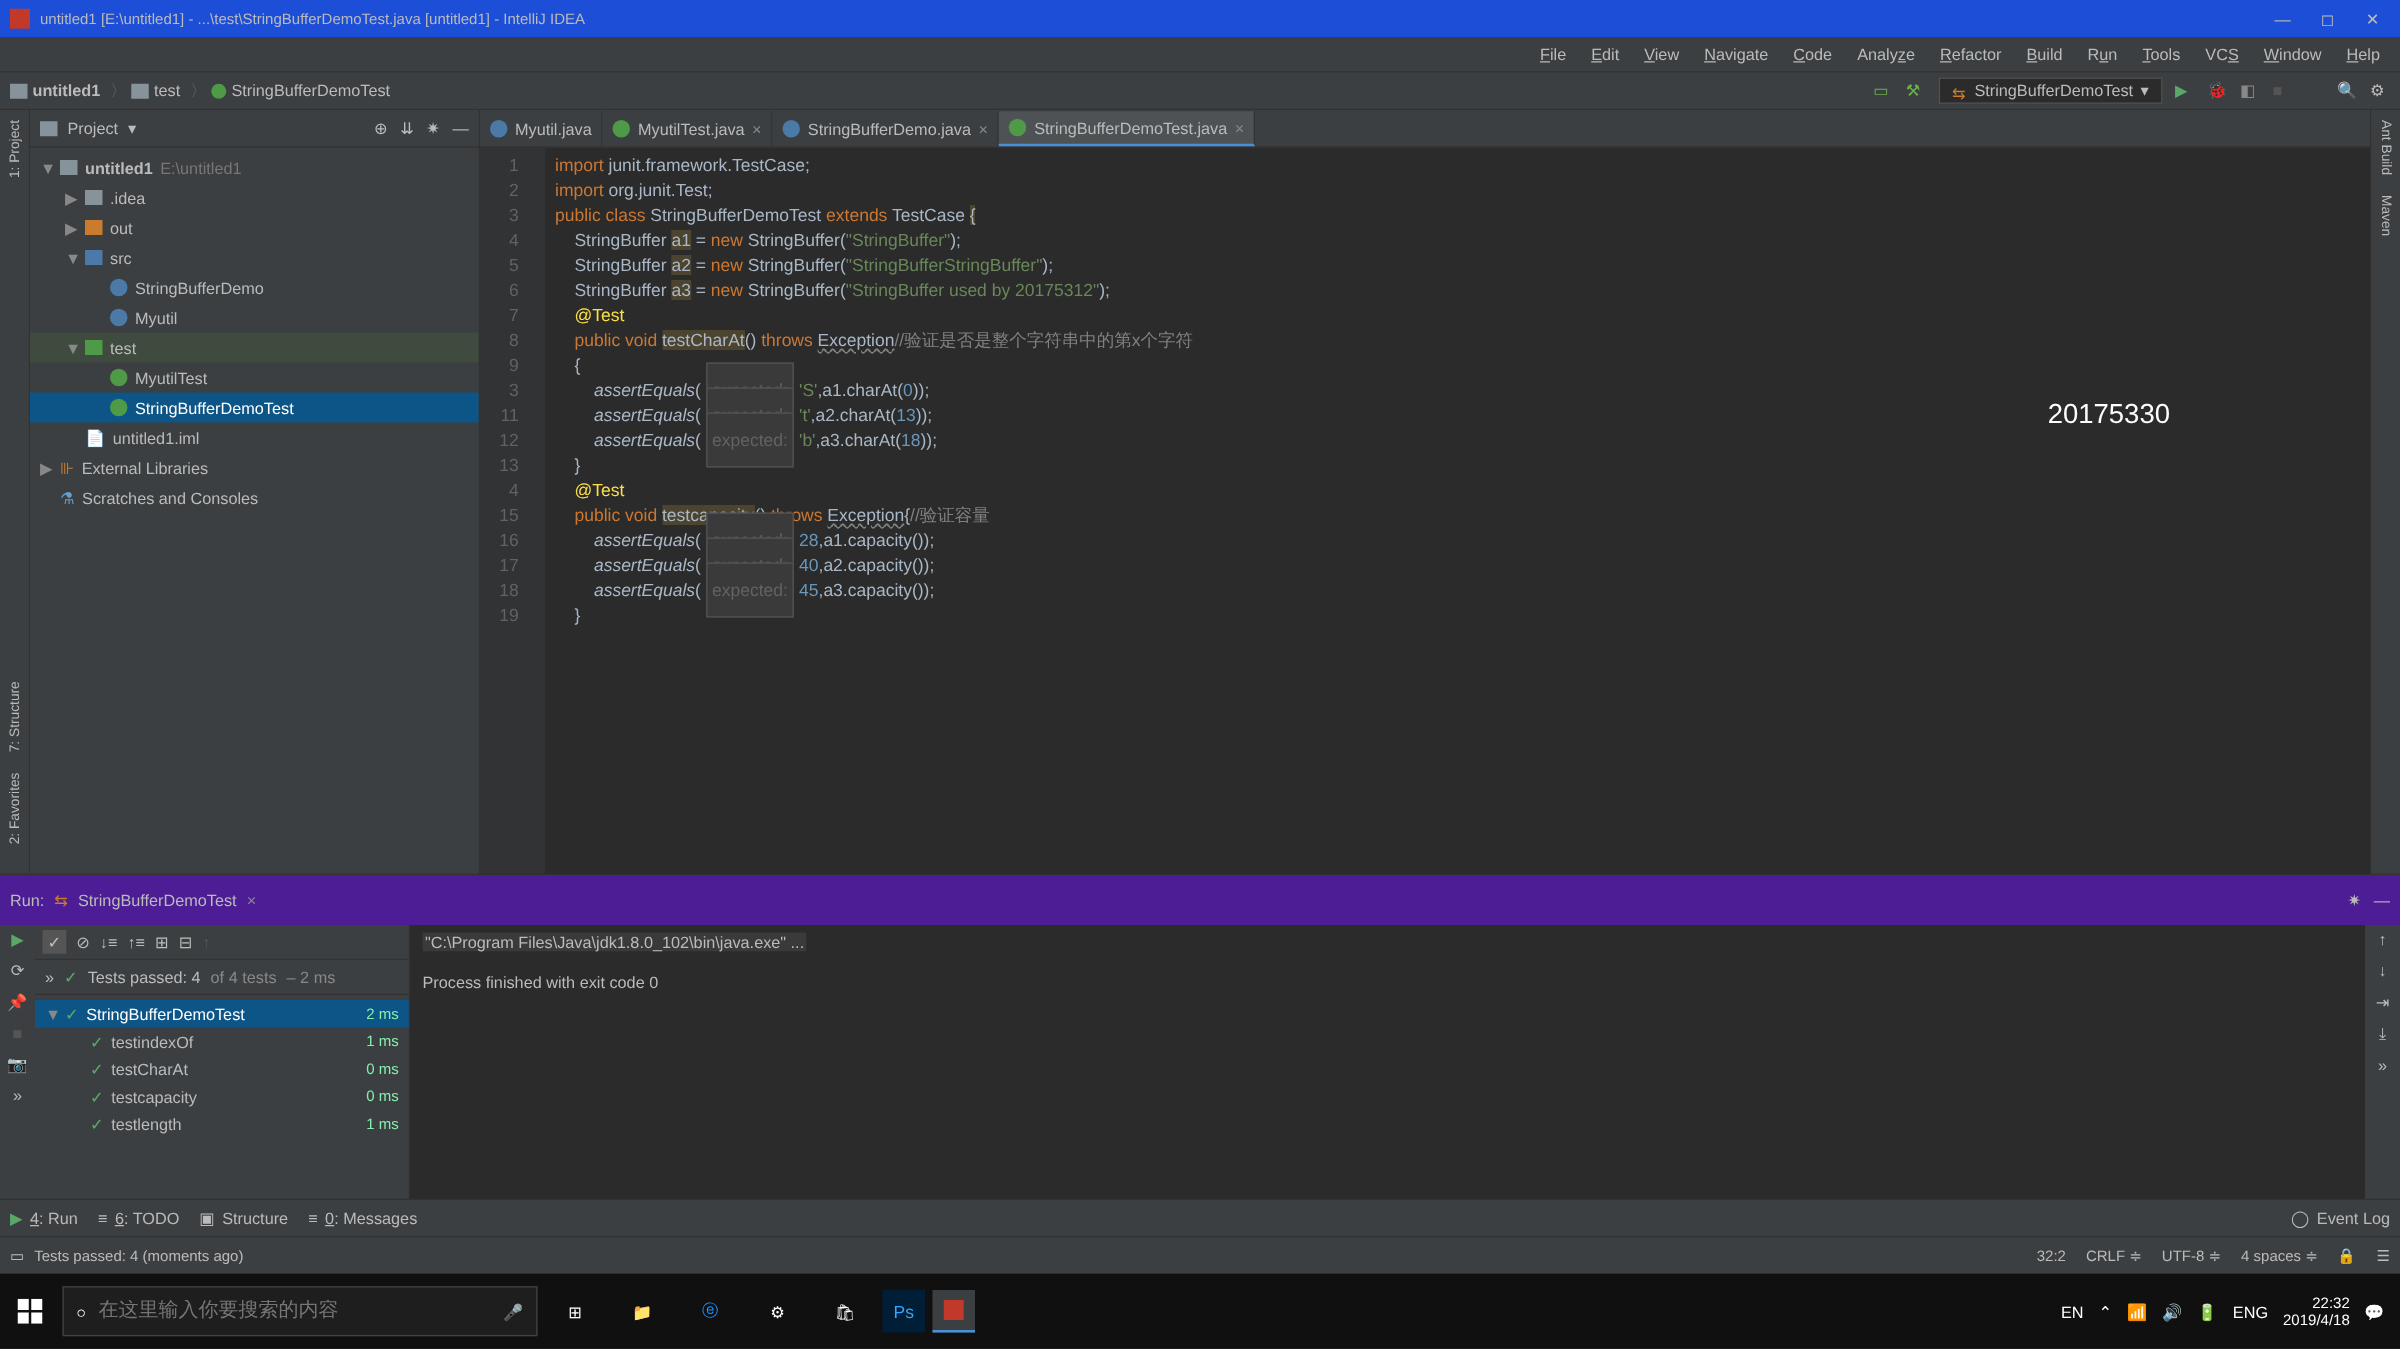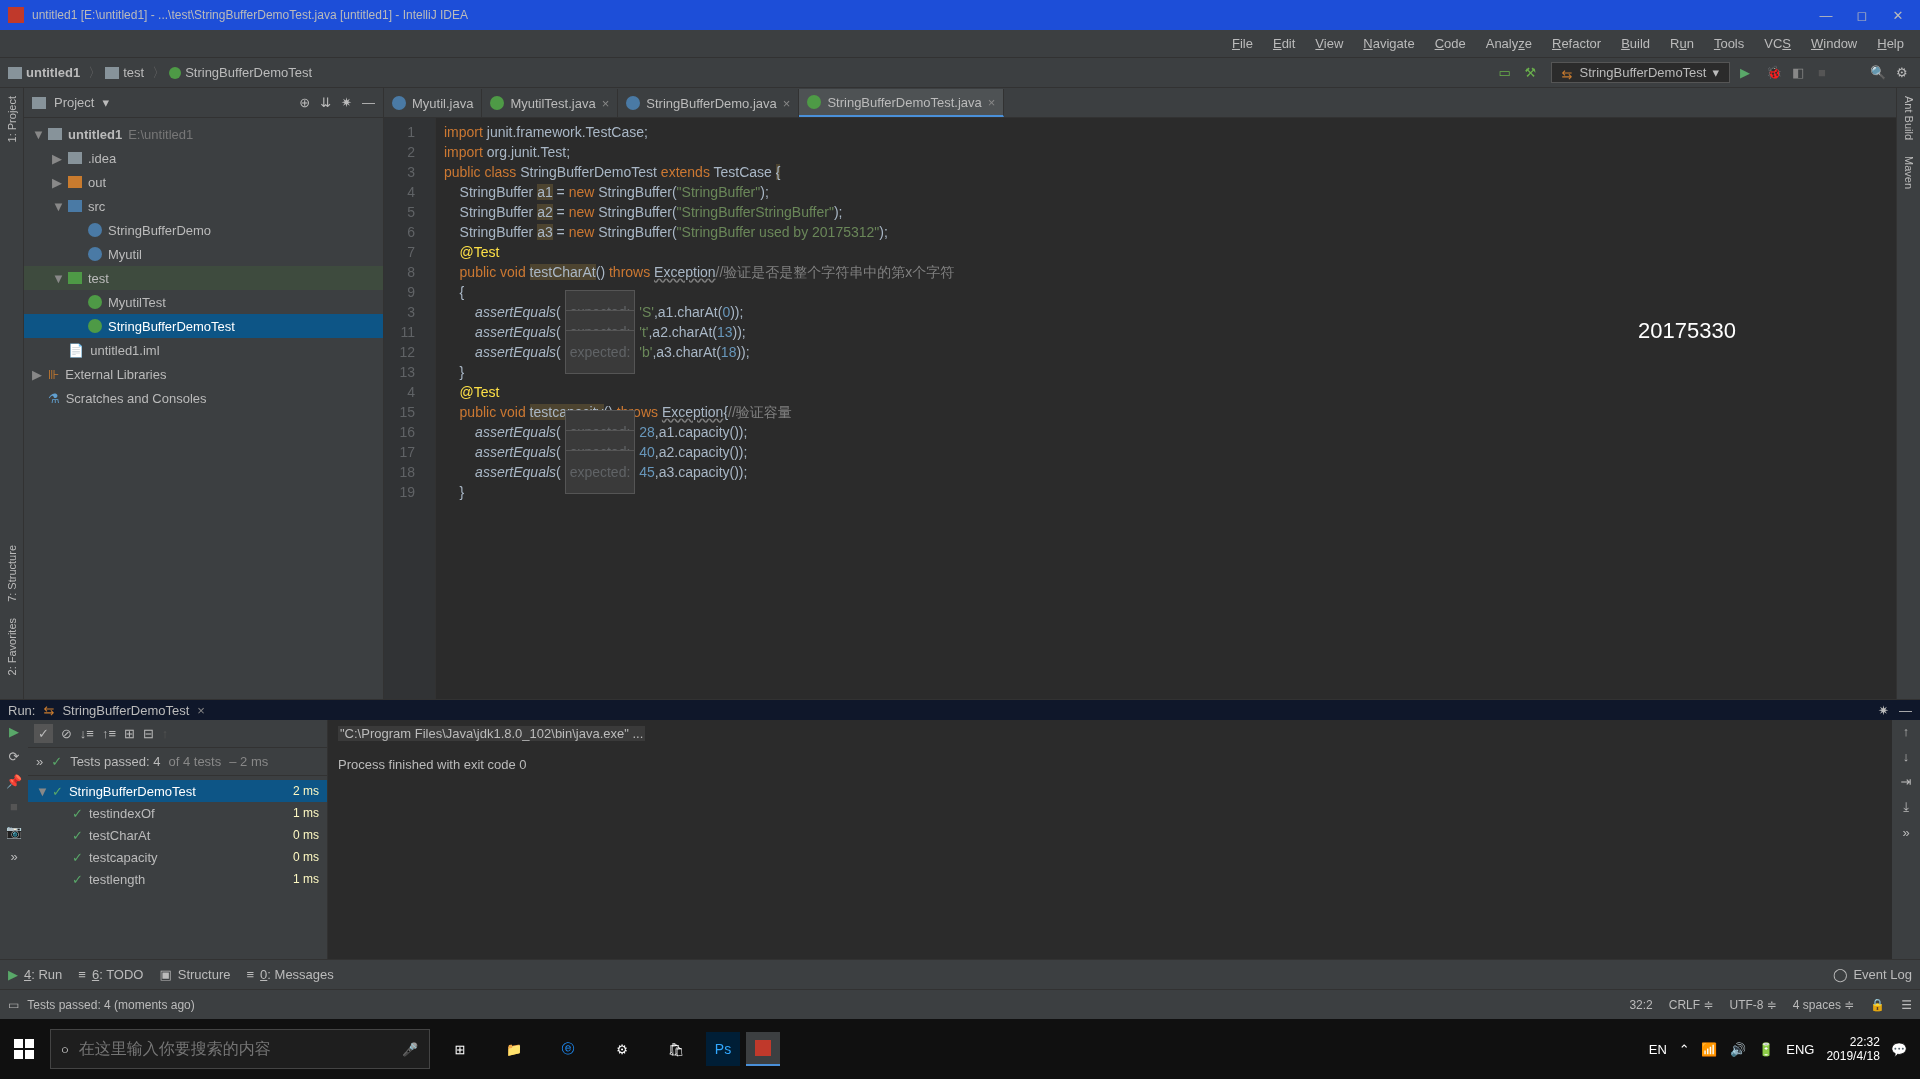--- a/index.html
+++ b/index.html
@@ -52,30 +52,30 @@
 .ann { color:#fde047; }
 .cmt { color:#808080; }
 .hl { background:#4d4430; }
 .param { background:#3a3a3a; padding:13px 4px; border:1px solid #555; color:#606366; }
 .it { font-style:italic; }
 .underline-wavy { text-decoration:underline wavy #808080; }
 .watermark { position:absolute; right:160px; top:200px; font-size:22px; color:#fff; }
 .right-tool { width:24px; background:#3c3f41; border-left:1px solid #323232; display:flex; flex-direction:column; align-items:center; padding-top:8px; gap:16px; }
 .right-tool .vtext { writing-mode:vertical-rl; font-size:11px; cursor:pointer; }
 .runpanel { height:260px; background:#2b2b2b; border-top:1px solid #323232; display:flex; flex-direction:column; }
-.runhead { height:20px; background:#0f172a; display:flex; align-items:center; padding:0 8px; gap:8px; }
+.runhead { height:40px; background:#4c1d95; display:flex; align-items:center; padding:0 8px; gap:8px; }
 .runhead-right { margin-left:auto; display:flex; gap:10px; }
 .runbody { flex:1; display:flex; }
 .runtool { width:28px; background:#3c3f41; display:flex; flex-direction:column; align-items:center; padding:4px 0; gap:10px; }
 .runtree { width:300px; background:#3c3f41; border-right:1px solid #323232; display:flex; flex-direction:column; }
 .runtree-tb { height:28px; display:flex; align-items:center; padding:0 6px; gap:8px; border-bottom:1px solid #323232; }
 .runtree-body { flex:1; padding:4px 0; }
 .rt-row { display:flex; align-items:center; height:22px; padding:0 8px; gap:6px; }
 .rt-row.sel { background:#0d5586; color:#fff; }
-.rt-time { margin-left:auto; color:#fef9c3; font-size:12px; }
+.rt-time { margin-left:auto; color:#86efac; font-size:12px; }
 .check { color:#59a869; }
 .runout { flex:1; background:#2b2b2b; padding:6px 10px; font-family:Consolas,monospace; color:#bbb; position:relative; }
 .runout-tool { width:28px; background:#3c3f41; display:flex; flex-direction:column; align-items:center; padding:4px 0; gap:10px; }
 .teststatus { height:28px; padding:0 8px; display:flex; align-items:center; gap:8px; color:#bbb; background:#3c3f41; border-bottom:1px solid #323232; }
 .bottombar { height:30px; background:#3c3f41; display:flex; align-items:center; padding:0 8px; gap:16px; border-top:1px solid #323232; }
 .bottombar .item { display:flex; align-items:center; gap:6px; cursor:pointer; }
 .bottombar-right { margin-left:auto; display:flex; align-items:center; gap:6px; }
 .statusbar { height:30px; background:#3c3f41; display:flex; align-items:center; padding:0 8px; border-top:1px solid #323232; font-size:12px; }
 .statusbar-right { margin-left:auto; display:flex; gap:16px; }
 .taskbar { height:60px; background:#101010; display:flex; align-items:center; padding:0 4px; gap:6px; color:#fff; }

